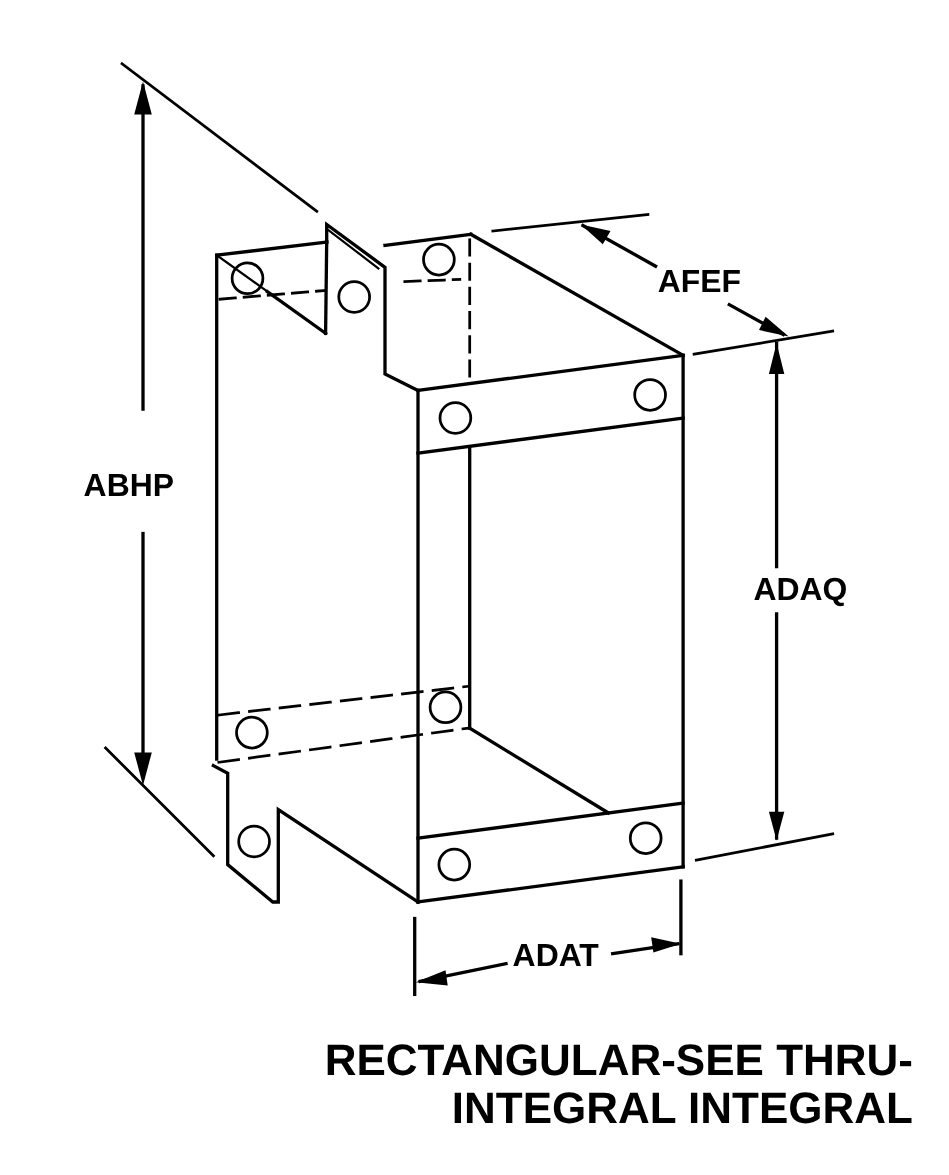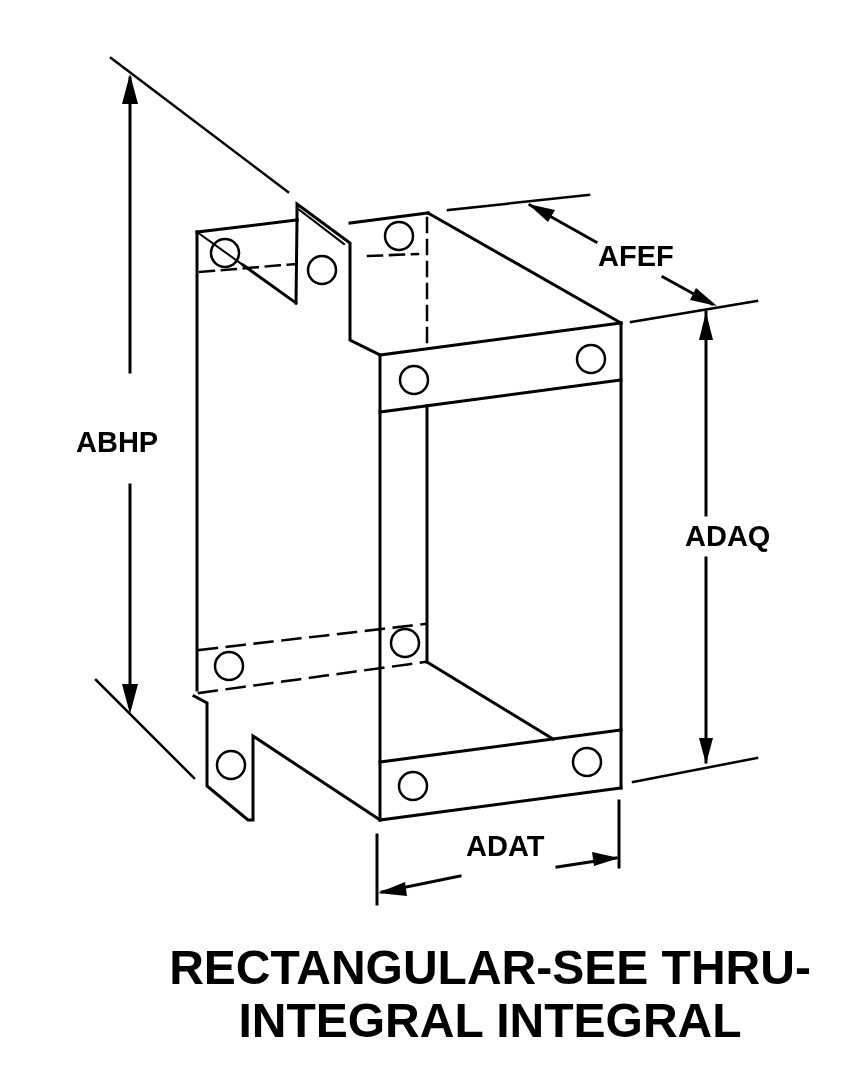--- a/index.html
+++ b/index.html
@@ -13,23 +13,23 @@
       color: #000000;
       line-height: 1;
       white-space: nowrap;
       background: transparent;
     }
     .caption {
       position: absolute;
       left: 150px; width: 680px;
       font-family: "Liberation Sans", sans-serif;
       font-weight: bold;
-      font-size: 48px;
+      font-size: 40px;
       color: #000000;
-      text-align: center;
+      text-align: right;
       line-height: 1.1;
     }
     .caption div { white-space: nowrap; }
   </style>
 </head>
 <body>
 
 <svg id="diagram" viewBox="0 0 863 1068" xmlns="http://www.w3.org/2000/svg">
   <defs>
     <marker id="arrow" markerWidth="12" markerHeight="12" refX="11" refY="6" orient="auto" markerUnits="userSpaceOnUse">
@@ -130,18 +130,18 @@
       <path d="M378,893 L405,882 L407,896 z" fill="#000" stroke="none"></path>
       <line x1="557" y1="867" x2="616" y2="858"></line>
       <path d="M619,858 L592,852 L594,866 z" fill="#000" stroke="none"></path>
     </g>
   </g>
 </svg>
 
 <span class="dim-label" style="left:76px; top:428px;">ABHP</span>
 <span class="dim-label" style="left:598px; top:242px;">AFEF</span>
 <span class="dim-label" style="left:685px; top:522px;">ADAQ</span>
-<span class="dim-label" style="left:466px; top:832px;text-align:right;">ADAT</span>
+<span class="dim-label" style="left:466px; top:855px;text-align:right;">ADAT</span>
 
 <div class="caption" style="top:942px;">
   <div>RECTANGULAR-SEE THRU-</div>
   <div>INTEGRAL INTEGRAL</div>
 </div>
 
 </body></html>

